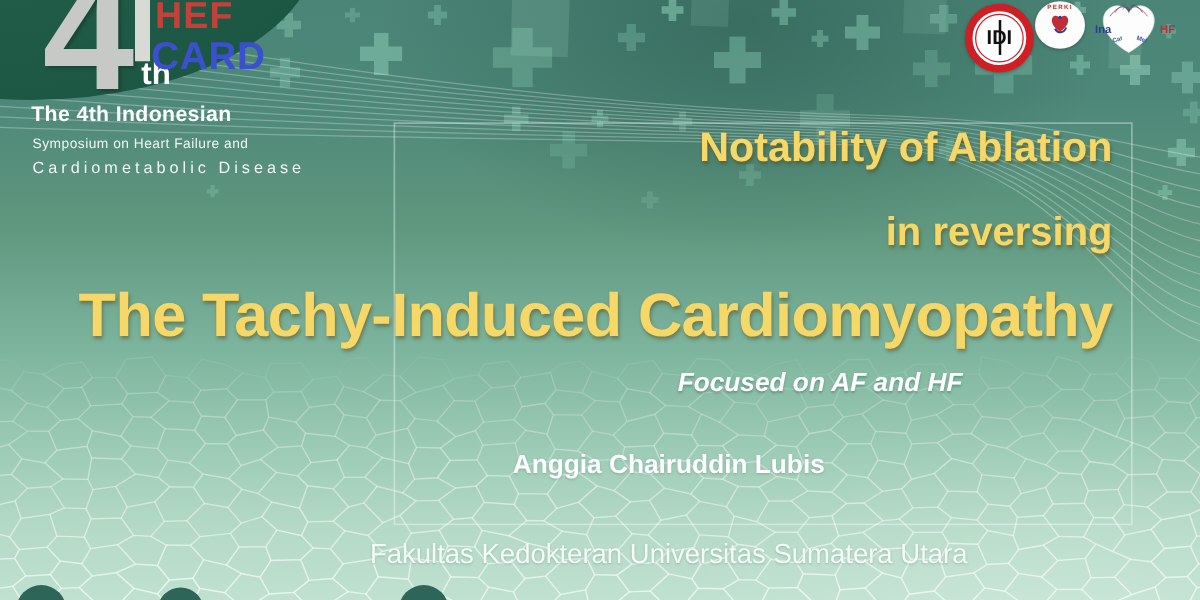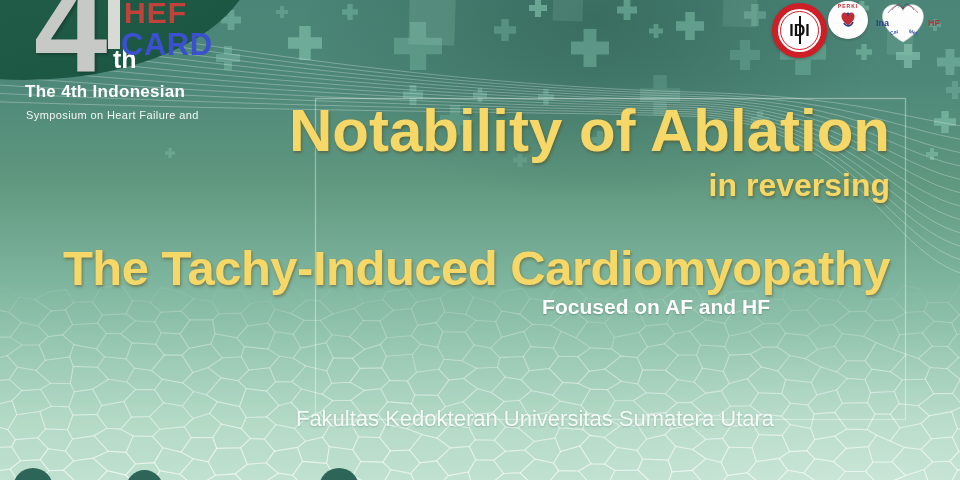--- a/index.html
+++ b/index.html
@@ -42,25 +42,25 @@
   #perki-glyph{display:block;margin:0 auto;}
   #inahf-logo{left:876px;top:0;width:54px;height:44px;}
   .inahf-text{position:absolute;left:0;right:0;top:19px;text-align:center;font-size:9px;font-weight:700;line-height:1;}
   .inahf-ina{color:#2c3f8f;} .inahf-hf{color:#c22d35;margin-left:39px;}
   .inahf-sub{position:absolute;top:29px;font-size:5px;color:#3a55a8;font-weight:700;}
   #inahf-sub-left{left:14px;transform:rotate(-18deg);}
   #inahf-sub-right{right:12px;transform:rotate(18deg);}
   
   .title-line{position:absolute;left:20px;right:70px;text-align:right;color:#f6d869;font-weight:700;line-height:1;
     text-shadow:1px 2px 3px rgba(70,50,0,.38), 0 0 1px rgba(190,140,40,.5);}
-  #title-line1{top:101px;font-size:60px;}
+  #title-line1{top:101px;font-size:33px;}
   #title-line2{top:169px;font-size:32px;}
-  #title-line3{top:244px;font-size:49px;letter-spacing:-.5px;}
+  #title-line3{top:229px;font-size:49px;letter-spacing:-.5px;}
   #subtitle{position:absolute;right:190px;top:295px;font-size:21px;font-weight:700;color:#fff;
-    text-shadow:0 1px 2px rgba(0,60,45,.3);}
+    text-shadow:0 1px 2px rgba(0,60,45,.3);font-style:italic;}
   
   #author-block{position:absolute;left:185px;width:700px;top:360px;text-align:center;color:#fff;
     text-shadow:0 1px 2px rgba(0,60,45,.22);}
   #author-name{font-size:21px;font-weight:700;margin-bottom:7px;}
   #author-affiliation{font-size:22px;font-weight:400;color:#f6fbf8;margin-top:46px;}
   
   .dot{position:absolute;border-radius:50%;background:#2d6558;}
   #dot1{left:13px;top:468px;width:40px;height:40px;}
   #dot2{left:126px;top:470px;width:37px;height:37px;}
   #dot3{left:319px;top:468px;width:40px;height:40px;}
@@ -466,20 +466,21 @@
     </svg>
 
   <div class="abs" id="logo-ellipse"></div>
   <div class="abs" id="logo-four">4</div>
   <div class="abs" id="logo-bar"></div>
   <div class="abs" id="logo-th">th</div>
   <div class="abs" id="logo-hef">HEF</div>
   <div class="abs" id="logo-card">CARD</div>
   <div class="abs" id="logo-line1">The 4th Indonesian</div>
   <div class="abs" id="logo-line2">Symposium on Heart Failure and</div>
+  <div class="abs" id="logo-line3">Cardiometabolic Disease</div>
 
   <div class="abs" id="idi-logo">
     <div id="idi-inner">
       <span id="idi-text">IDI</span>
     </div>
     <div id="idi-staff"></div>
   </div>
 
   <div class="abs" id="perki-logo">
     <div id="perki-top">PERKI</div>
@@ -505,20 +506,21 @@
     <span class="inahf-sub" id="inahf-sub-left">Car</span>
     <span class="inahf-sub" id="inahf-sub-right">Met</span>
   </div>
 
   <div class="title-line" id="title-line1">Notability of Ablation</div>
   <div class="title-line" id="title-line2">in reversing</div>
   <div class="title-line" id="title-line3">The Tachy-Induced Cardiomyopathy</div>
   <div id="subtitle">Focused on AF and HF</div>
 
   <div id="author-block">
+    <div id="author-name">Anggia Chairuddin Lubis</div>
     <div id="author-affiliation">Fakultas Kedokteran Universitas Sumatera Utara</div>
   </div>
 
   <div class="dot" id="dot1"></div>
   <div class="dot" id="dot2"></div>
   <div class="dot" id="dot3"></div>
 
 </div>
 
 </body></html>

